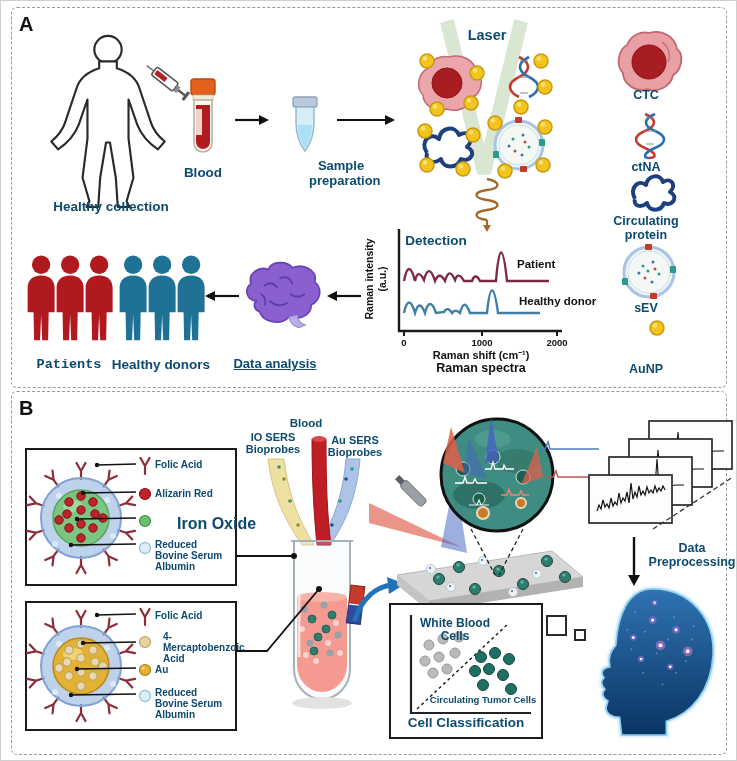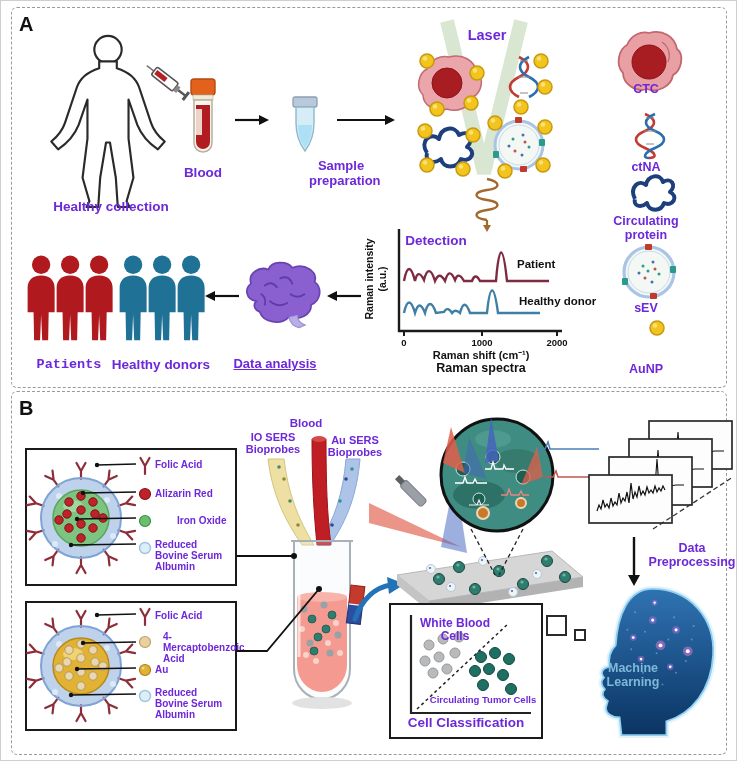--- a/index.html
+++ b/index.html
@@ -1,21 +1,21 @@
 <!DOCTYPE html>
 <html><head>
 <meta charset="utf-8">
 <style>
   html,body{margin:0;padding:0;background:#fff;}
   #fig{position:relative;width:737px;height:761px;background:#fff;border:1px solid #cfcfcf;
        box-sizing:border-box;overflow:hidden;font-family:"Liberation Sans",sans-serif;}
   .abs{position:absolute;}
   .panel{position:absolute;border:1.5px dashed #9a9a9a;border-radius:6px;background:#fff;box-sizing:border-box;}
   .plabel{position:absolute;font-weight:700;font-size:20px;color:#111;}
-  .lbl{position:absolute;font-weight:700;color:#6d28d9;text-align:center;line-height:1.12;}
+  .lbl{position:absolute;font-weight:700;color:#0c4a6e;text-align:center;line-height:1.12;}
   .box{position:absolute;border:2px solid #1a1a1a;background:#fff;box-sizing:border-box;}
   .sq{position:absolute;border:2.5px solid #2a2a2a;background:#fff;box-sizing:border-box;}
   svg{display:block;overflow:visible;}
   svg text{font-family:"Liberation Sans",sans-serif;}
 </style>
 </head>
 <body>
 
 <div id="fig">
 
@@ -157,21 +157,21 @@
   <path d="M47,92 c3,-14 7,-14 11,0 c3,-10 6,-10 10,0 c3,-12 7,-12 11,0 l8,-1 c2,-4 5,-4 8,1 c2,-3 5,-3 8,0 c3,-11 6,-11 10,0 l9,0 l8,0 c3,-30 7,-30 11,0 l4,0 h38" fill="none" stroke="#3f7fa6" stroke-width="2.4"></path>
   <text x="160" y="47" font-size="11.5" font-weight="bold" fill="#111">Patient</text>
   <text x="162" y="84" font-size="11.5" font-weight="bold" fill="#111">Healthy donor</text>
 </svg>
 
 <svg class="abs" style="left:612px;top:26px;" width="68" height="70">
   <path d="M36,6 C50,2 62,10 64,22 C72,28 68,44 60,48 C58,60 44,66 34,62 C22,66 10,56 10,46 C2,38 6,22 14,18 C18,8 28,4 36,6 Z" fill="#e9a0a5" stroke="#c4666e" stroke-width="1.8"></path>
   <path d="M49,15 C56,20 58,28 55,35" fill="none" stroke="#c4666e" stroke-width="1.2"></path>
   <circle cx="36" cy="35" r="17" fill="#a81d22" stroke="#8e1217" stroke-width="1"></circle>
 </svg>
-<div class="lbl" style="left:590px;top:81px;width:110px;font-size:12.5px;">CTC</div>
+<div class="lbl" style="left:590px;top:87px;width:110px;font-size:12.5px;">CTC</div>
 
 <svg class="abs" style="left:632px;top:110px;" width="36" height="48">
   <path d="M12,3 C24,8 24,15 12,20 C0,25 0,32 12,37 C24,42 24,47 16,47" fill="none" stroke="#c23b33" stroke-width="2.6"></path>
   <path d="M22,3 C10,8 10,15 22,20 C34,25 34,32 22,37 C10,42 10,47 16,47" fill="none" stroke="#2a6db0" stroke-width="2.6"></path>
   <line x1="13" y1="7" x2="21" y2="7" stroke="#888" stroke-width="1"></line>
       <line x1="11" y1="20" x2="23" y2="20" stroke="#888" stroke-width="1"></line>
       <line x1="13" y1="33" x2="21" y2="33" stroke="#888" stroke-width="1"></line>
 </svg>
 <div class="lbl" style="left:590px;top:159px;width:110px;font-size:12.5px;">ctNA</div>
 
@@ -293,21 +293,21 @@
       <use href="#antibodyY" transform="translate(8,9)"></use>
     </svg>
 <div class="lbl" style="left:154px;top:458px;width:80px;font-size:10px;text-align:left;">Folic Acid</div>
 <svg class="abs" style="left:137px;top:486px;" width="14" height="14">
       <circle cx="7" cy="7" r="5.5" fill="#bf2228" stroke="#8e1418" stroke-width="1.2"></circle>
     </svg>
 <div class="lbl" style="left:154px;top:487px;width:80px;font-size:10px;text-align:left;">Alizarin Red</div>
 <svg class="abs" style="left:137px;top:513px;" width="14" height="14">
       <circle cx="7" cy="7" r="5.5" fill="#6abf6e" stroke="#3f8f46" stroke-width="1.2"></circle>
     </svg>
-<div class="lbl" style="left:154px;top:514px;width:80px;font-size:10px;text-align:left;padding-left:22px;">Iron Oxide</div>
+<div class="lbl" style="left:154px;top:514px;width:80px;font-size:16px;text-align:left;padding-left:22px;">Iron Oxide</div>
 <svg class="abs" style="left:137px;top:540px;" width="14" height="14">
       <circle cx="7" cy="7" r="5.5" fill="#ddeef8" stroke="#9cc4dc" stroke-width="1.4"></circle>
     </svg>
 <div class="lbl" style="left:154px;top:538px;width:78px;font-size:10px;text-align:left;">Reduced Bovine Serum Albumin</div>
 
 <div class="box" style="left:24px;top:600px;width:212px;height:130px;"></div>
 <svg class="abs" style="left:28px;top:603px;" width="106" height="124">
   <g transform="translate(0,-4)">
   <use href="#antibodyY" transform="translate(52,18) rotate(0)"></use>
         <use href="#antibodyY" transform="translate(80,27) rotate(36)"></use>
@@ -593,21 +593,20 @@
     <g>
           <circle cx="106" cy="86" r="3.4" fill="#b96ee0" opacity="0.45"></circle>
           <circle cx="106" cy="86" r="1.4" fill="#fff"></circle>
         </g>
     <g>
           <circle cx="90" cy="20" r="3" fill="#b96ee0" opacity="0.45"></circle>
           <circle cx="90" cy="20" r="1.2" fill="#fff"></circle>
         </g>
   </g>
 </svg>
-<div class="lbl" style="left:588px;top:660px;width:88px;font-size:12.5px;color:#7fb9d9;">Machine Learning</div>
 
 <div class="sq" style="left:545px;top:614px;width:21px;height:21px;"></div>
 <div class="sq" style="left:573px;top:628px;width:12px;height:12px;"></div>
 
 <div class="box" style="left:388px;top:602px;width:154px;height:136px;border-width:2.5px;"></div>
 <svg class="abs" style="left:388px;top:602px;" width="154" height="136">
   <path d="M22,12 L22,110 L142,110" fill="none" stroke="#222" stroke-width="2.2"></path>
   <line x1="28" y1="106" x2="120" y2="20" stroke="#222" stroke-width="1.5" stroke-dasharray="3,3"></line>
   <g fill="#b8babc" stroke="#97999b" stroke-width="1">
     <circle cx="40" cy="42" r="5"></circle>

